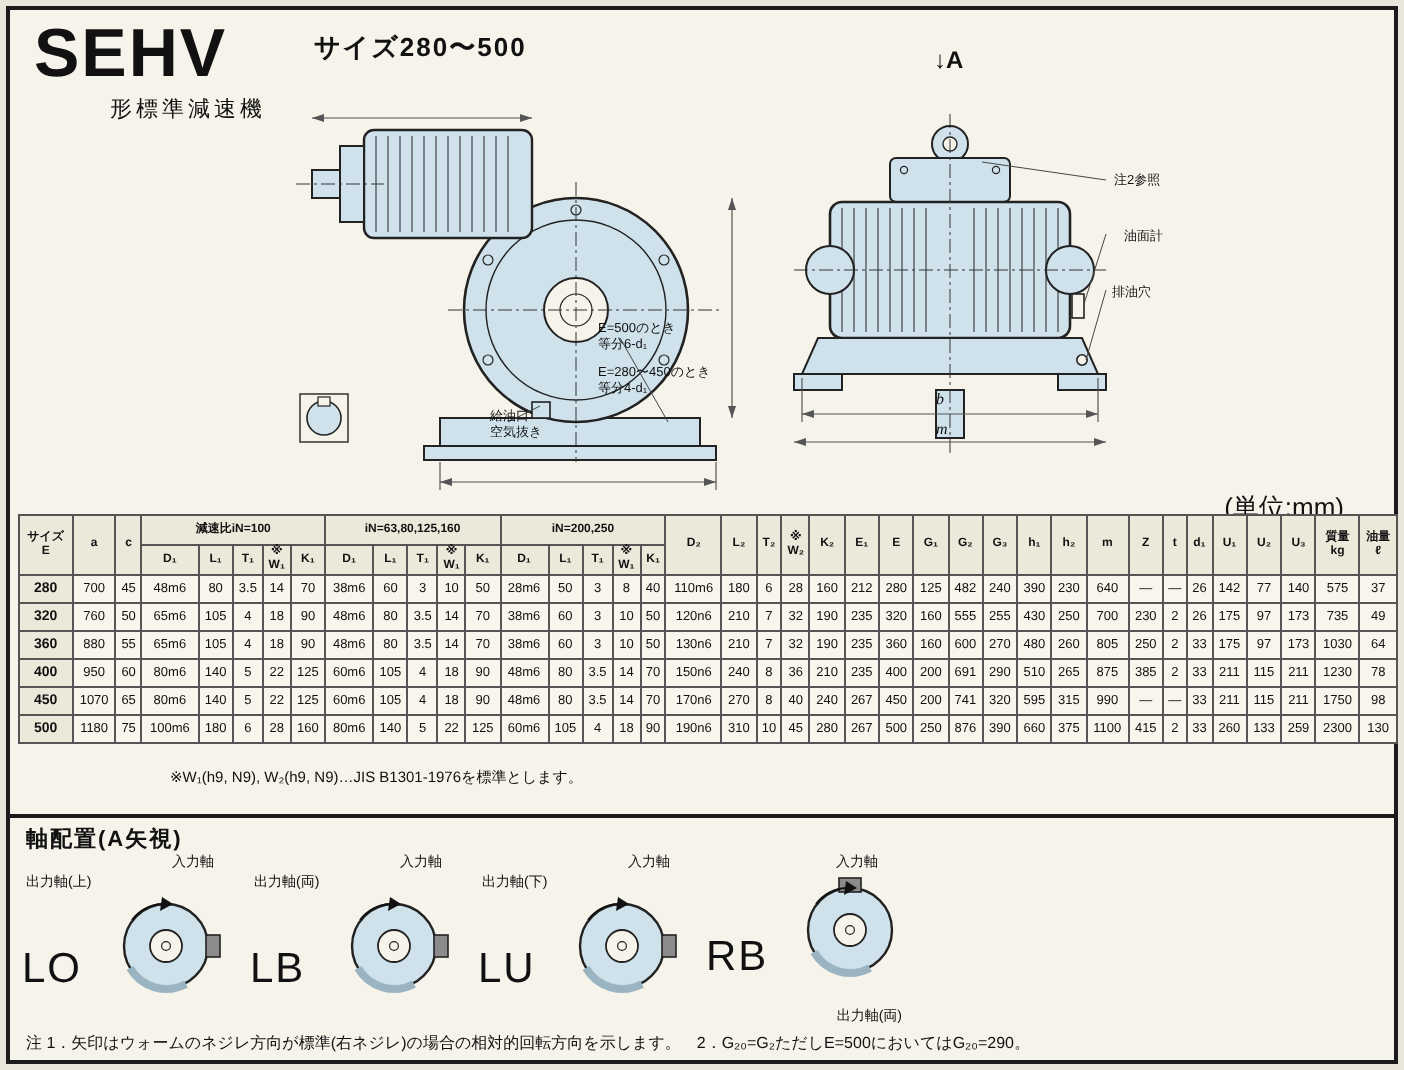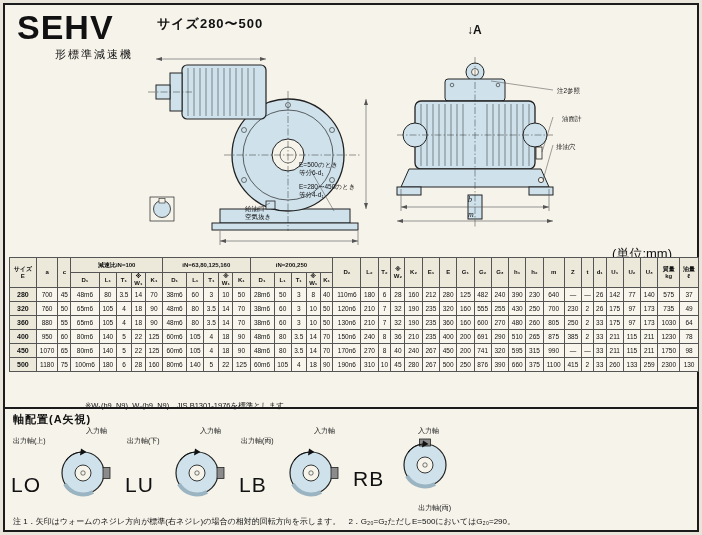--- a/index.html
+++ b/index.html
@@ -40,21 +40,21 @@
   }
   .spec th,.spec td{
     border:1px solid #555;text-align:center;vertical-align:middle;
     padding:0 1px;white-space:nowrap;
   }
   .spec th{font-size:6px;font-weight:bold;background:#ece8da;white-space:pre-line;line-height:1.15;height:14px;}
   .spec td{font-size:6.5px;height:13px;background:#f8f5ec;}
   .spec td.c-size{font-weight:bold;background:#ece8da;font-size:7px;}
   .th-size{font-size:7px;}
   .th-group{font-size:6.5px;}
-  .footnote{position:absolute;left:80px;top:396px;font-size:7.5px;}
+  .footnote{position:absolute;left:80px;top:379px;font-size:7.5px;}
   
   .shaft-section{position:absolute;left:0;right:0;top:402px;bottom:0;border-top:2px solid #1b1b1b;}
   .shaft-title{position:absolute;left:8px;top:3px;font-size:11px;font-weight:bold;letter-spacing:1px;text-align:center;}
   .shaft-items{position:absolute;left:4px;top:16px;right:0;display:flex;}
   .shaft-item{position:relative;width:114px;height:88px;text-align:center;}
   .sh-lbl{position:absolute;font-size:7px;white-space:nowrap;}
   .variant-l .sh-out{top:11px;left:4px;}
   .variant-l .sh-in{top:1px;right:16px;}
   .variant-r .sh-in{top:1px;right:26px;}
   .variant-r .sh-out{bottom:0px;right:14px;}
@@ -508,37 +508,37 @@
             <circle cx="24" cy="27" r="21" fill="#cfe2ec" stroke="#222" stroke-width="1.2"></circle>
             <path d="M6 38 A21 21 0 0 0 34 46" stroke="#9bb4c2" stroke-width="4" fill="none"></path>
             <rect x="44" y="21.5" width="7" height="11" fill="#8b8b8b" stroke="#222" stroke-width="0.8"></rect>
             <circle cx="24" cy="27" r="8" fill="#f6f3ea" stroke="#222" stroke-width="0.9"></circle>
             <circle cx="24" cy="27" r="2.2" fill="none" stroke="#222" stroke-width="0.6"></circle>
             <path d="M7 14 A21 21 0 0 1 22 6" fill="none" stroke="#111" stroke-width="1"></path>
             <polygon points="22,2.5 27.5,6 21,9.5" fill="#111"></polygon>
           </svg>
         </div>
         <div class="shaft-item variant-l">
-          <span class="sh-lbl sh-out">出力軸(下)</span>
+          <span class="sh-lbl sh-out">出力軸(両)</span>
           <span class="sh-lbl sh-in">入力軸</span>
-          <div class="sh-code">LU</div>
+          <div class="sh-code">LB</div>
           <svg width="52" height="52" viewBox="0 0 52 52" class="sh-svg">
             <circle cx="24" cy="27" r="21" fill="#cfe2ec" stroke="#222" stroke-width="1.2"></circle>
             <path d="M6 38 A21 21 0 0 0 34 46" stroke="#9bb4c2" stroke-width="4" fill="none"></path>
             <rect x="44" y="21.5" width="7" height="11" fill="#8b8b8b" stroke="#222" stroke-width="0.8"></rect>
             <circle cx="24" cy="27" r="8" fill="#f6f3ea" stroke="#222" stroke-width="0.9"></circle>
             <circle cx="24" cy="27" r="2.2" fill="none" stroke="#222" stroke-width="0.6"></circle>
             <path d="M7 14 A21 21 0 0 1 22 6" fill="none" stroke="#111" stroke-width="1"></path>
             <polygon points="22,2.5 27.5,6 21,9.5" fill="#111"></polygon>
           </svg>
         </div>
         <div class="shaft-item variant-l">
-          <span class="sh-lbl sh-out">出力軸(両)</span>
+          <span class="sh-lbl sh-out">出力軸(下)</span>
           <span class="sh-lbl sh-in">入力軸</span>
-          <div class="sh-code">LB</div>
+          <div class="sh-code">LU</div>
           <svg width="52" height="52" viewBox="0 0 52 52" class="sh-svg">
             <circle cx="24" cy="27" r="21" fill="#cfe2ec" stroke="#222" stroke-width="1.2"></circle>
             <path d="M6 38 A21 21 0 0 0 34 46" stroke="#9bb4c2" stroke-width="4" fill="none"></path>
             <rect x="44" y="21.5" width="7" height="11" fill="#8b8b8b" stroke="#222" stroke-width="0.8"></rect>
             <circle cx="24" cy="27" r="8" fill="#f6f3ea" stroke="#222" stroke-width="0.9"></circle>
             <circle cx="24" cy="27" r="2.2" fill="none" stroke="#222" stroke-width="0.6"></circle>
             <path d="M7 14 A21 21 0 0 1 22 6" fill="none" stroke="#111" stroke-width="1"></path>
             <polygon points="22,2.5 27.5,6 21,9.5" fill="#111"></polygon>
           </svg>
         </div>

